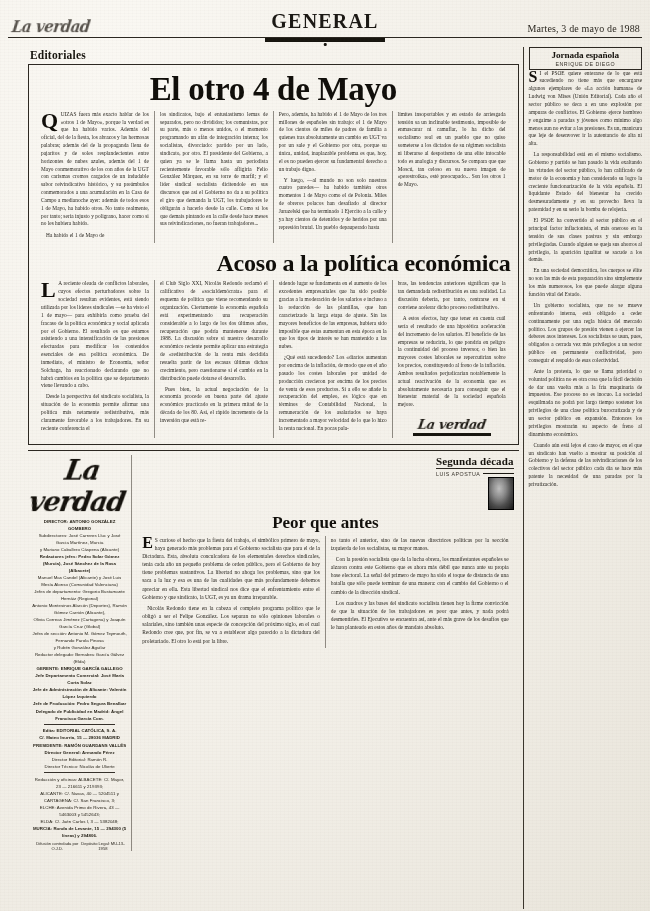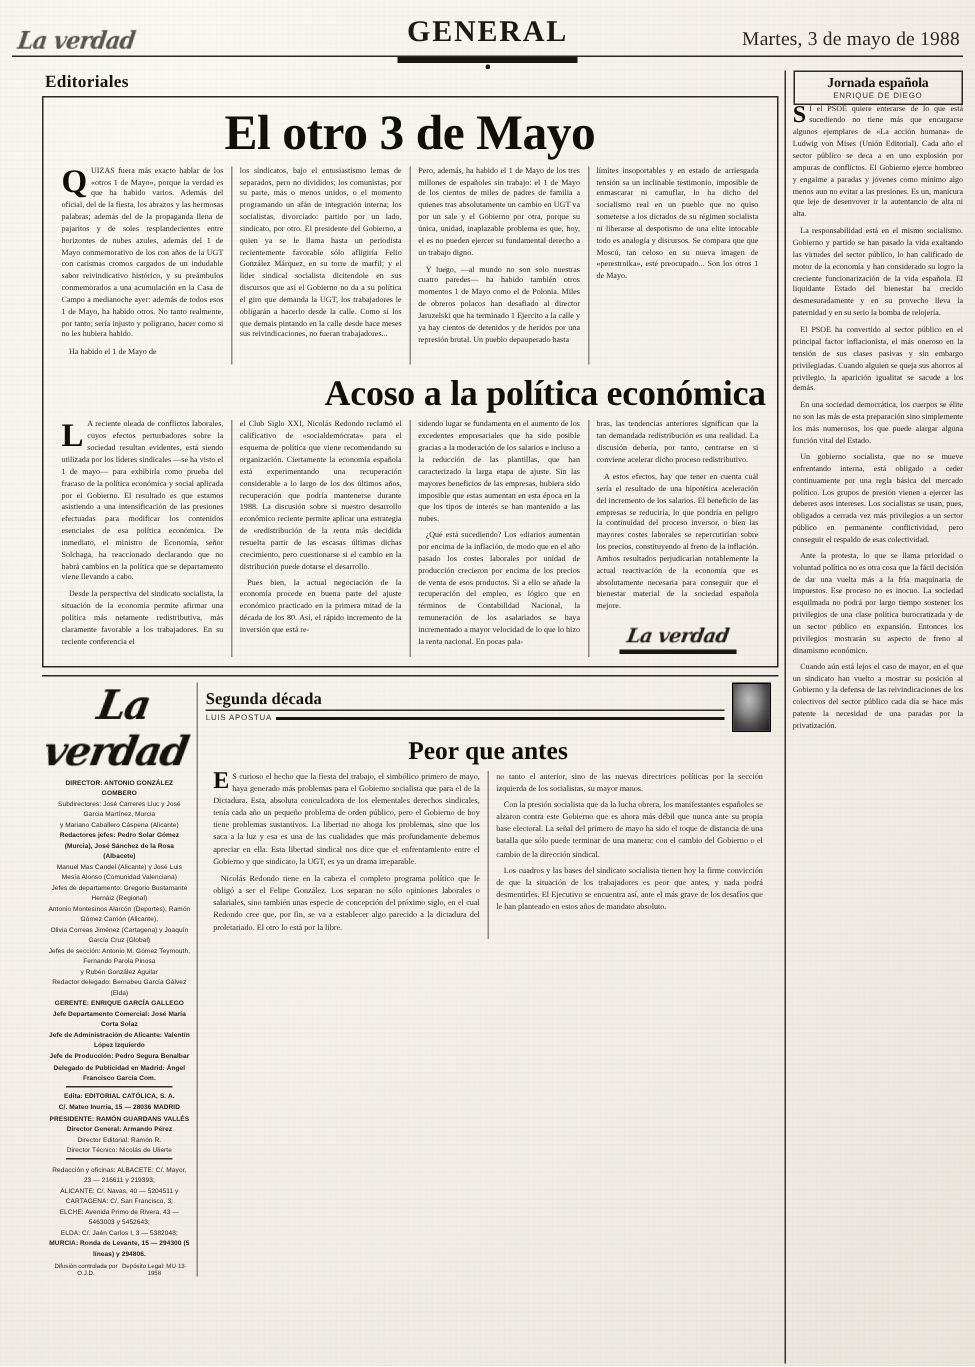--- a/index.html
+++ b/index.html
@@ -58,21 +58,21 @@
     left:0; right:0;
     top:4px;
     text-align:center;
     font-family:"Liberation Serif", serif;
     font-weight:bold;
     font-size:20px;
     letter-spacing:1.2px;
     color:#1b1814;
   }
   .date-line {
-    font-size:13px;
+    font-size:10px;
     color:#2b2720;
     letter-spacing:.15px;
     padding-right:2px;
     padding-bottom:2px;
     white-space:nowrap;
   }
   .under-rule-wrap { position:relative; height:7px; }
   .under-rule {
     position:absolute;
     left:50%; transform:translateX(-50%);
@@ -284,22 +284,23 @@
     font-family:"Liberation Sans", sans-serif;
     font-size:4.1px;
     color:#2b2720;
     margin-top:2px;
     padding:0 2px;
   }
 
   
   .seg-head-row {
     display:flex;
-    align-items:center;
+    align-items:flex-end;
     justify-content:space-between;
+    flex-direction:column;
   }
   .seg-title {
     font-family:"Liberation Serif", serif;
     font-weight:bold;
     font-size:11px;
     letter-spacing:.1px;
     color:#14110c;
   }
   .seg-title-rule { height:1px; background:#2c2822; margin:1px 0 2px 0; }
   .seg-author-row { display:flex; align-items:center; gap:3px; }
@@ -361,21 +362,21 @@
   <div class="body-grid">
 
     <div class="left-zone">
 
       <div class="kicker-row">
         <div class="kicker">Editoriales</div>
       </div>
 
       <div class="edit-box">
 
-        <h1 class="head-main">El otro 3 de Mayo</h1>
+        <h1 class="head-main">El otro 4 de Mayo</h1>
 
         <div class="cols3">
           <div class="col">
             <p class="tx dropcap">QUIZAS fuera más exacto hablar de los «otros 1 de Mayo», porque la verdad es que ha habido varios. Además del oficial, del de la fiesta, los abrazos y las hermosas palabras; además del de la propaganda llena de pajaritos y de soles resplandecientes entre horizontes de nubes azules, además del 1 de Mayo conmemorativo de los con años de la UGT con carismas cromos cargados de un indudable sabor reivindicativo histórico, y su preámbulos conmemorados a una acumulación en la Casa de Campo a medianoche ayer: además de todos esos 1 de Mayo, ha habido otros. No tanto realmente, por tanto; sería injusto y poligrano, hacer como si no les hubiera habido.</p>
             <p class="tx ind">Ha habido el 1 de Mayo de</p>
           </div>
           <div class="col">
             <p class="tx">los sindicatos, bajo el entusiastismo lemas de separados, pero no divididos; los comunistas, por su parte, más o menos unidos, o el momento programando un afán de integración interna; los socialistas, divorciado: partido por un lado, sindicato, por otro. El presidente del Gobierno, a quien ya se le llama hasta un periodista recientemente favorable sólo afligiría Felio González Márquez, en su torre de marfil; y el líder sindical socialista dicitendole en sus discursos que así el Gobierno no da a su política el giro que demanda la UGT, los trabajadores le obligarán a hacerlo desde la calle. Como si los que demais pintando en la calle desde hace meses sus reivindicaciones, no fueran trabajadores...</p>
           </div>
           <div class="col">

